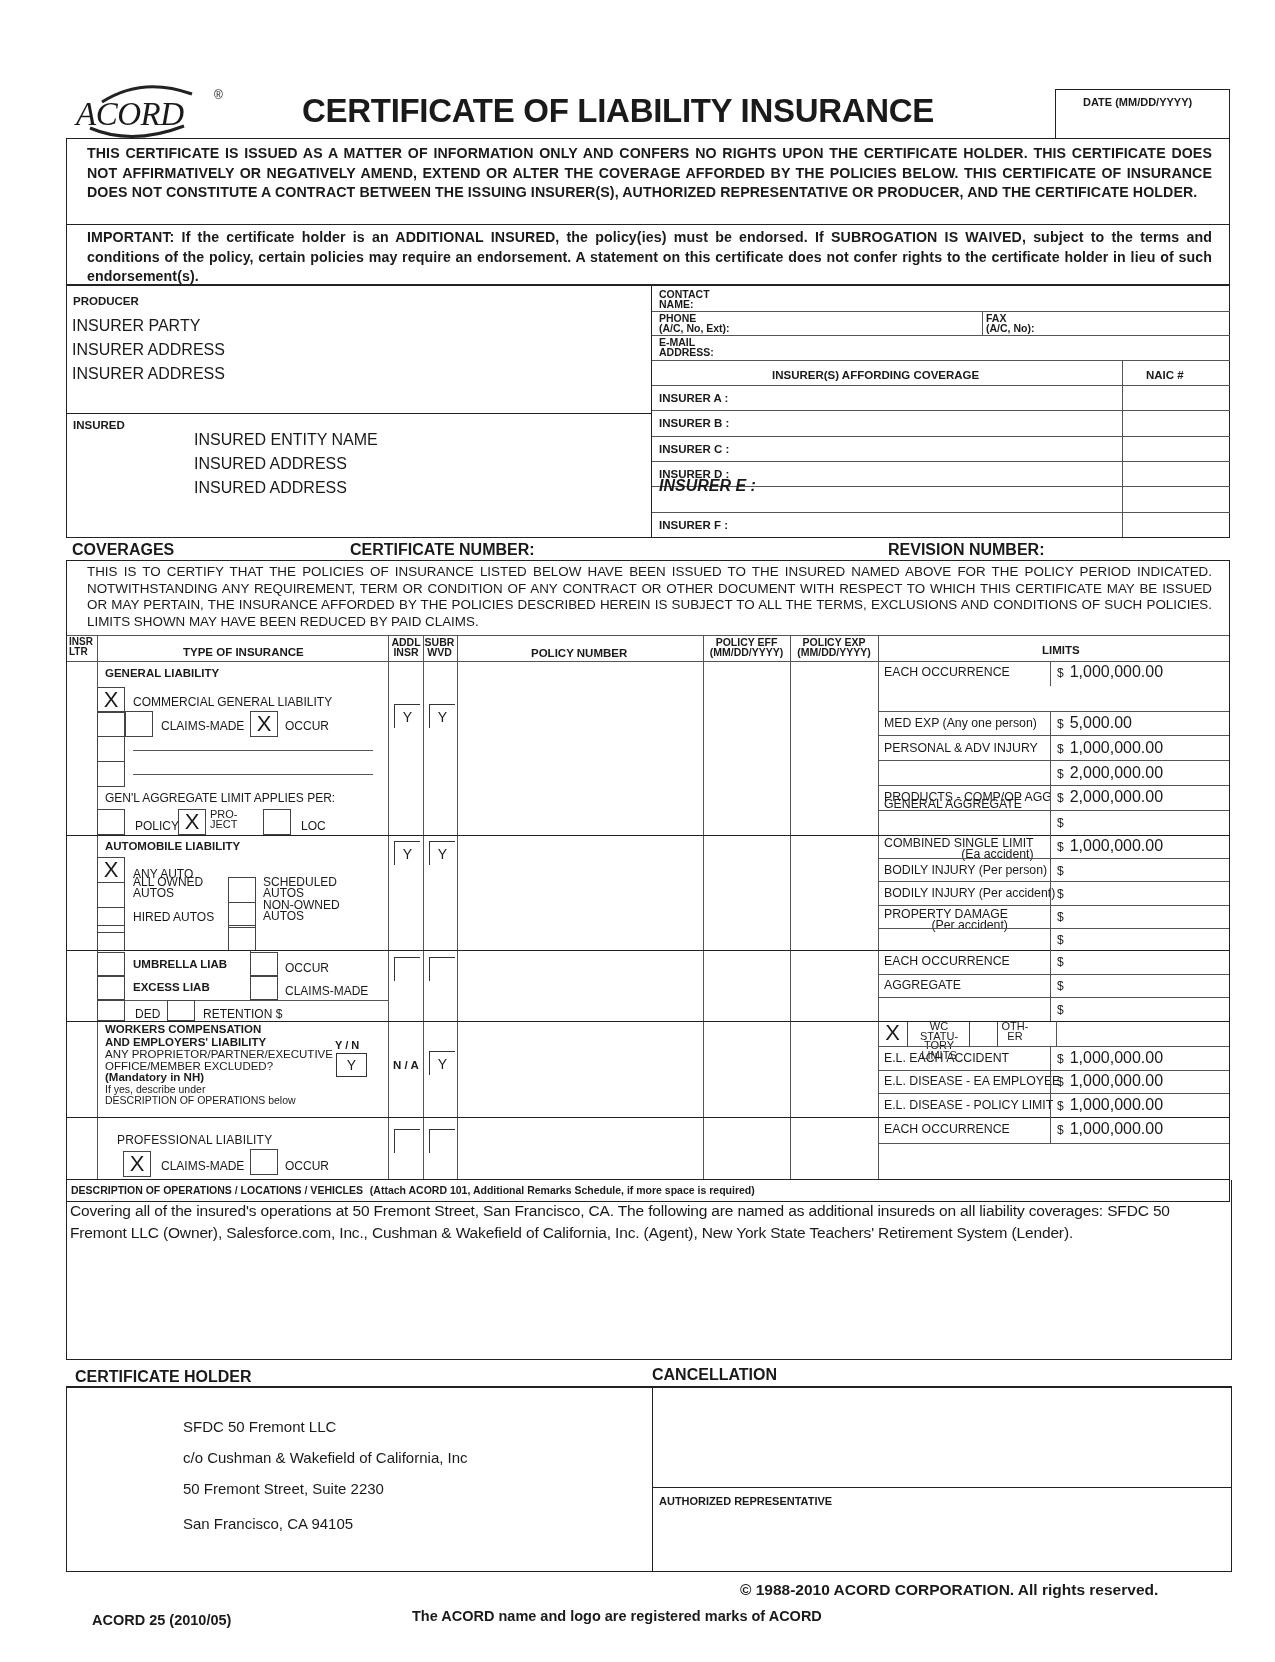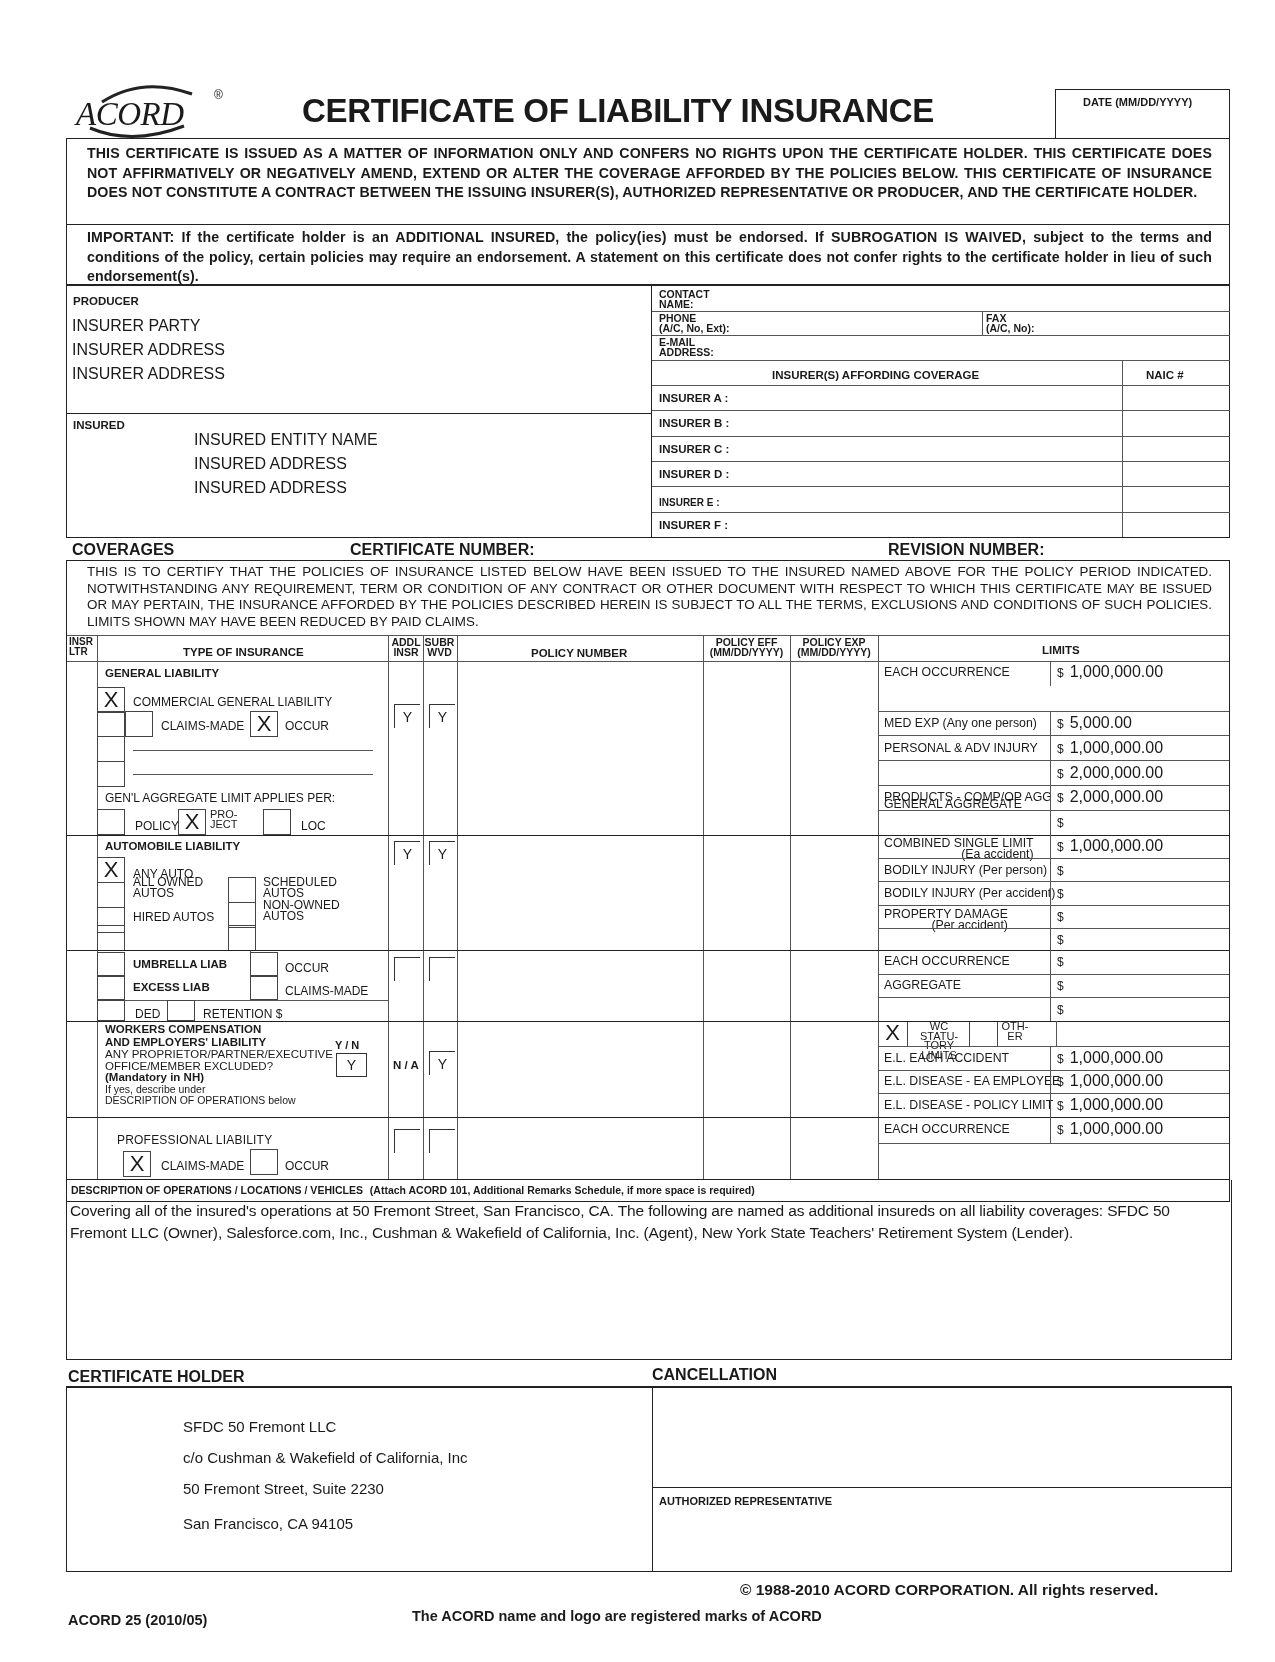--- a/index.html
+++ b/index.html
@@ -100,21 +100,21 @@
         <div class="abs" style="left: 476px; top: 128.3px; width: 96px; height: 18px; font-size: 13px;"></div>
         <div class="abs thin-t" style="left: 0px; top: 149.6px; width: 100%;"></div>
         <div class="abs bold" style="left: 7px; top: 156.6px; font-size: 11.5px;">INSURER C :</div>
         <div class="abs" style="left: 80px; top: 153.6px; width: 380px; height: 18px; font-size: 13px;"></div>
         <div class="abs" style="left: 476px; top: 153.6px; width: 96px; height: 18px; font-size: 13px;"></div>
         <div class="abs thin-t" style="left: 0px; top: 174.9px; width: 100%;"></div>
         <div class="abs bold" style="left: 7px; top: 181.9px; font-size: 11.5px;">INSURER D :</div>
         <div class="abs" style="left: 80px; top: 178.9px; width: 380px; height: 18px; font-size: 13px;"></div>
         <div class="abs" style="left: 476px; top: 178.9px; width: 96px; height: 18px; font-size: 13px;"></div>
         <div class="abs thin-t" style="left: 0px; top: 200.2px; width: 100%;"></div>
-        <div class="abs bold" style="left: 7px; top: 211px; font-size: 10px;">INSURER E :</div>
+        <div class="abs bold" style="left: 7px; top: 191px; font-size: 16px; font-style: italic;">INSURER E :</div>
         <div class="abs" style="left: 80px; top: 204.2px; width: 380px; height: 18px; font-size: 13px;"></div>
         <div class="abs" style="left: 476px; top: 204.2px; width: 96px; height: 18px; font-size: 13px;"></div>
         <div class="abs thin-t" style="left: 0px; top: 225.5px; width: 100%;"></div>
         <div class="abs bold" style="left: 7px; top: 232.5px; font-size: 11.5px;">INSURER F :</div>
         <div class="abs" style="left: 80px; top: 229.5px; width: 380px; height: 18px; font-size: 13px;"></div>
         <div class="abs" style="left: 476px; top: 229.5px; width: 96px; height: 18px; font-size: 13px;"></div>
       </div>
   </div>
 </div>
 
@@ -418,32 +418,32 @@
 </div>
 
 <div class="abs" style="left:66px;top:1180px;width:1166px;height:180px;border-left:1.5px solid #222;border-right:1.5px solid #222;border-bottom:1.5px solid #222;">
   <div class="abs bold" style="left:4px;top:4px;font-size:10.5px;">
     <span>DESCRIPTION OF OPERATIONS / LOCATIONS / VEHICLES</span>
     <span style="margin-left:4px;">(Attach ACORD 101, Additional Remarks Schedule, if more space is required)</span>
   </div>
   <div class="abs" style="left:3px;top:20px;width:1155px;font-size:15.5px;line-height:22px;letter-spacing:-0.15px;">Covering all of the insured's operations at 50 Fremont Street, San Francisco, CA. The following are named as additional insureds on all liability coverages: SFDC 50 Fremont LLC (Owner), Salesforce.com, Inc., Cushman &amp; Wakefield of California, Inc. (Agent), New York State Teachers' Retirement System (Lender).</div>
 </div>
 
-<div class="abs bold" style="left:68px;top:1368px;font-size:16px;text-align:center;">CERTIFICATE HOLDER</div>
+<div class="abs bold" style="left:75px;top:1368px;font-size:16px;text-align:center;">CERTIFICATE HOLDER</div>
 <div class="abs bold" style="left:652px;top:1366px;font-size:16px;">CANCELLATION</div>
 
 <div class="abs" style="left:66px;top:1386px;width:1166px;height:186px;border:1.5px solid #222;border-top:2px solid #222;">
   <div>
     <div class="abs" style="left:116px;top:30px;font-size:15px;">SFDC 50 Fremont LLC</div>
     <div class="abs" style="left:116px;top:61px;font-size:15px;">c/o Cushman &amp; Wakefield of California, Inc</div>
     <div class="abs" style="left:116px;top:92px;font-size:15px;">50 Fremont Street, Suite 2230</div>
     <div class="abs" style="left:116px;top:127px;font-size:15px;">San Francisco, CA 94105</div>
   </div>
   <div class="abs bl" style="left:585px;top:0;width:579px;height:184px;">
     <div class="abs bt" style="left:0;top:99px;width:100%;"></div>
     <div class="abs bold" style="left:6px;top:107px;font-size:11px;">AUTHORIZED REPRESENTATIVE</div>
     <div class="abs" style="left:6px;top:124px;width:560px;height:56px;"></div>
   </div>
 </div>
 
 <div class="abs bold" style="left:740px;top:1581px;font-size:15.5px;">© 1988-2010 ACORD CORPORATION.  All rights reserved.</div>
-<div class="abs bold" style="left:68px;top:1612px;font-size:14.5px;">ACORD 25 (2010/05)</div>
+<div class="abs bold" style="left:92px;top:1612px;font-size:14.5px;">ACORD 25 (2010/05)</div>
 <div class="abs bold" style="left:412px;top:1608px;font-size:14.5px;">The ACORD name and logo are registered marks of ACORD</div>
 
 </body></html>

